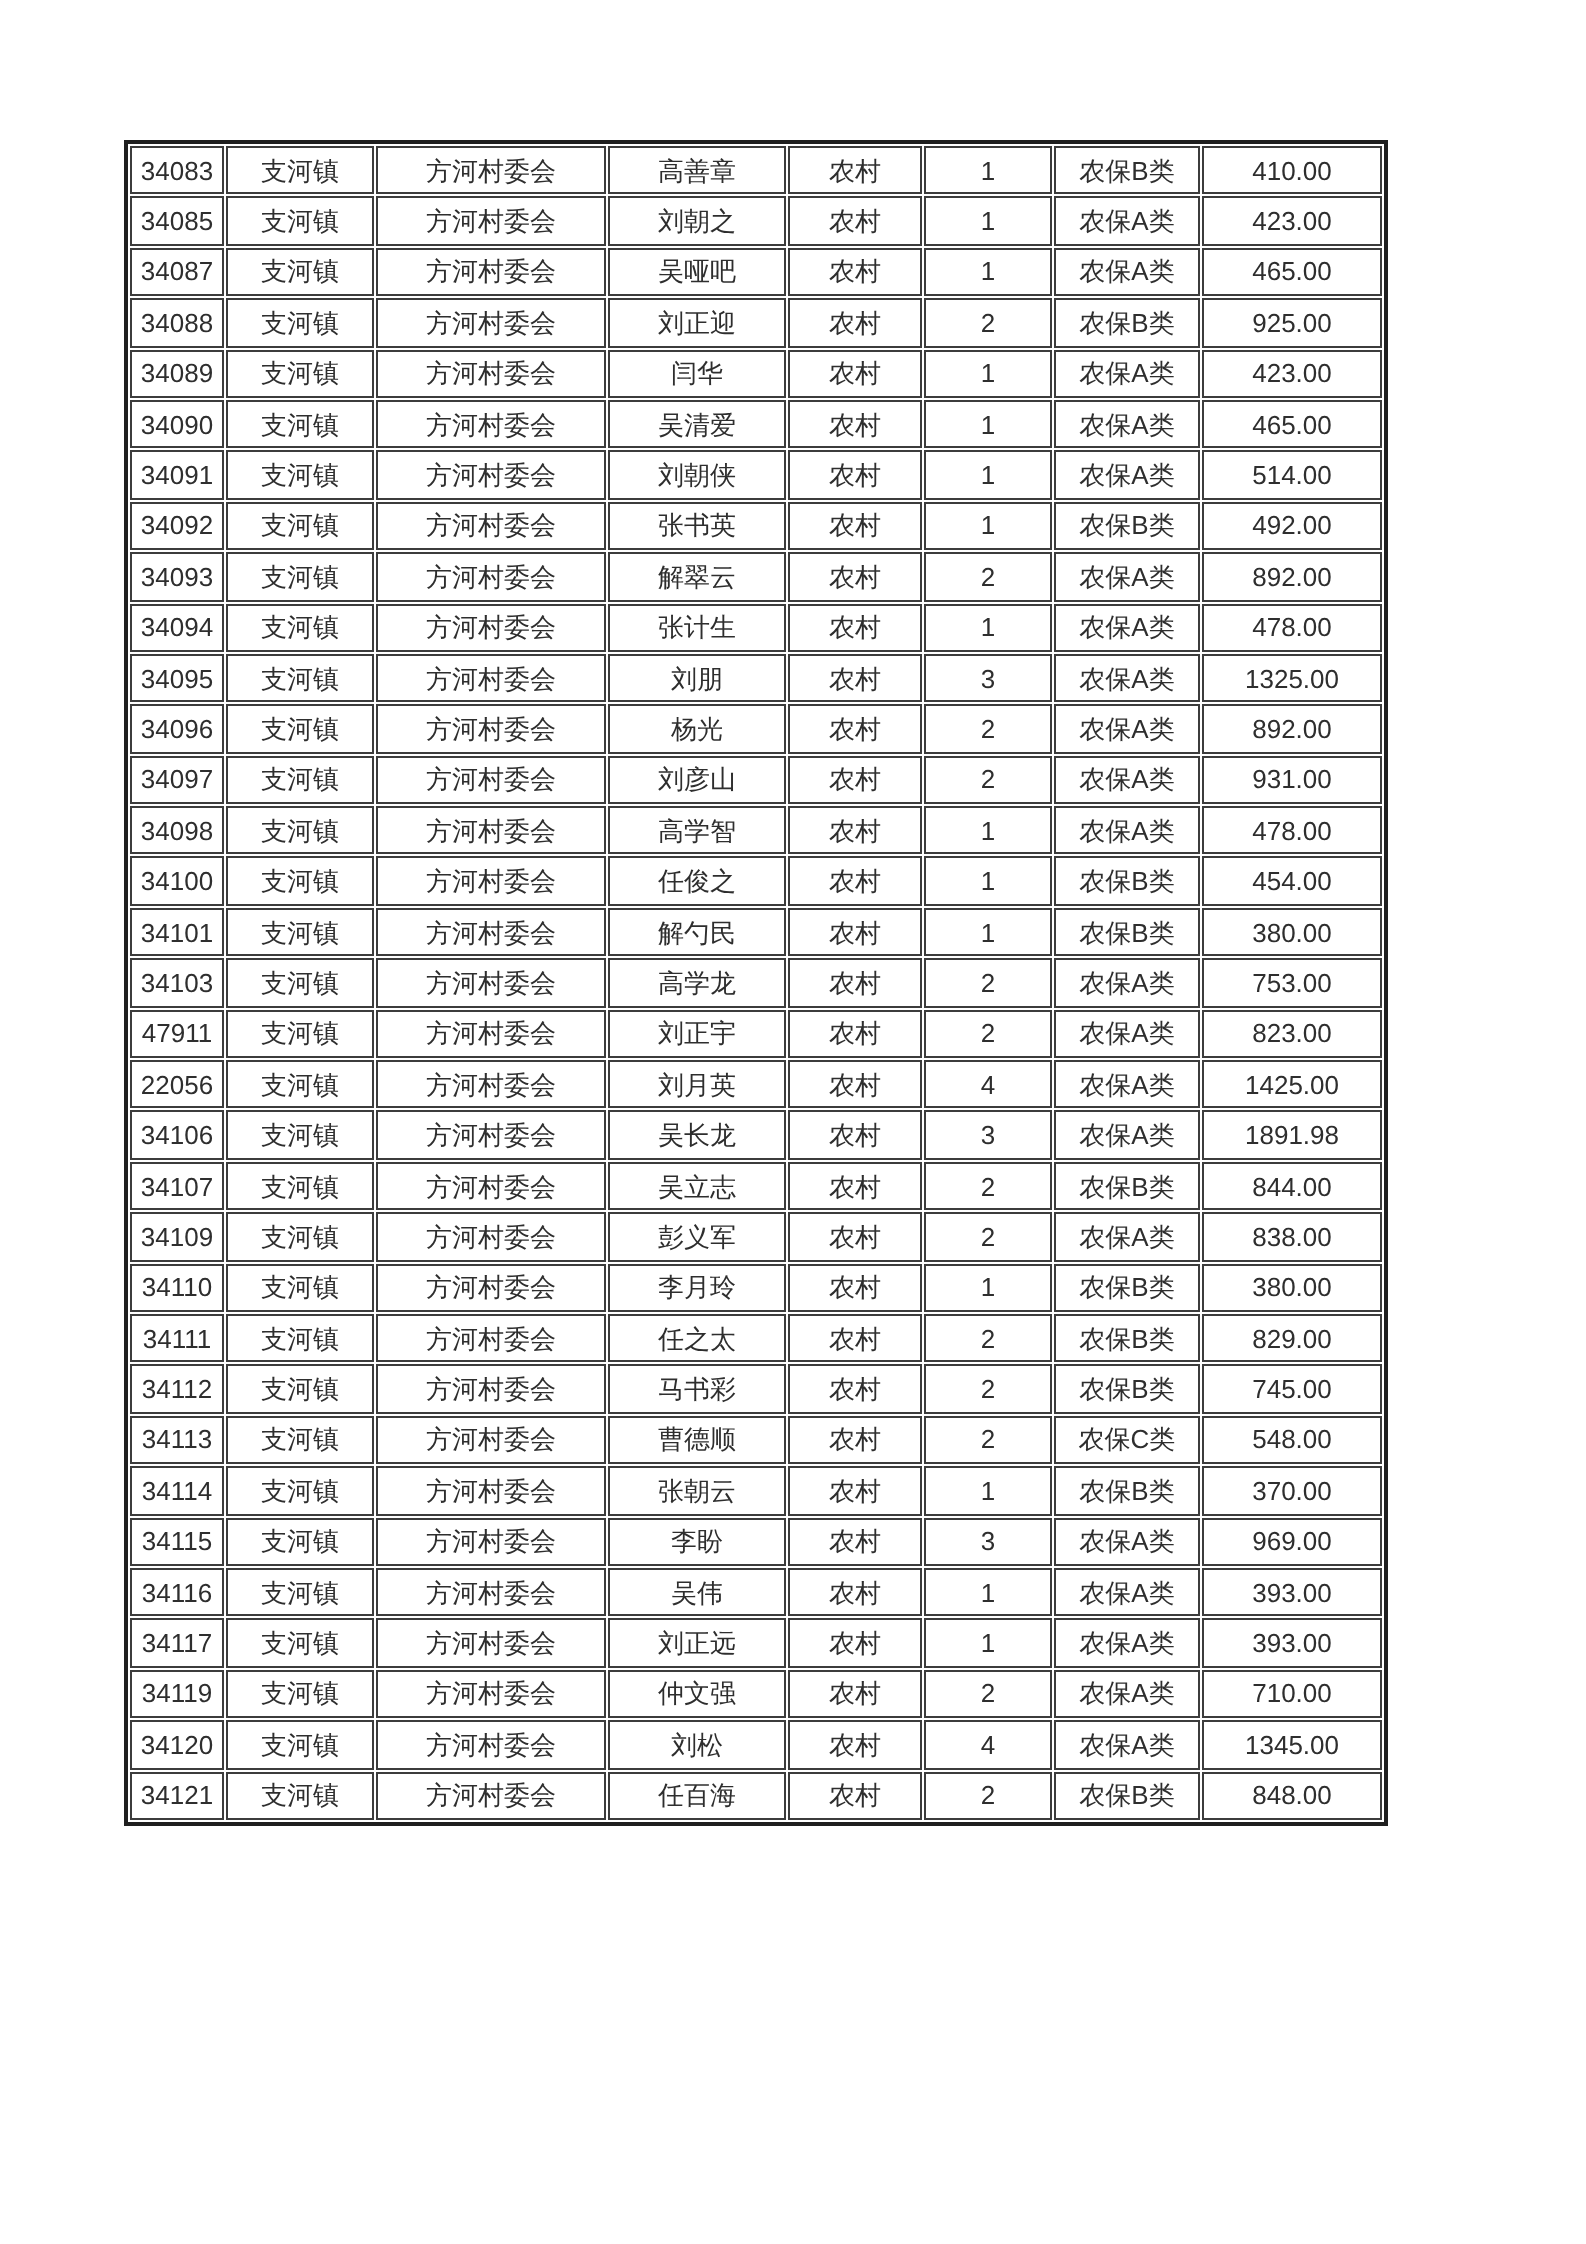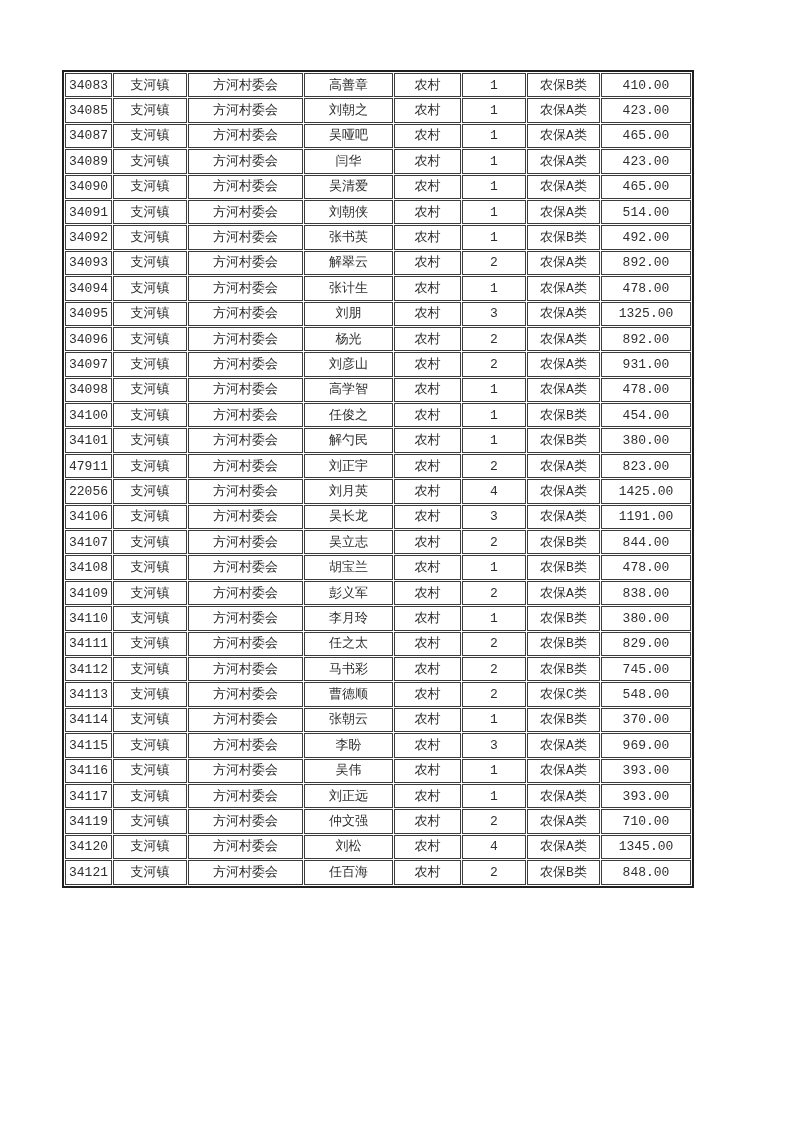--- a/index.html
+++ b/index.html
@@ -5,21 +5,21 @@
   html, body {
     margin: 0;
     padding: 0;
     background: #ffffff;
   }
   .page {
     position: relative;
     width: 793px;
     height: 1122px;
     background: #ffffff;
-    font-family: Liberation Mono, monospace;
+    font-family: Liberation Sans, sans-serif;
     color: #2e2e2e;
     overflow: hidden;
   }
   .table-wrap {
     position: absolute;
     left: 62px;
     top: 70px;
     border: 2px solid #1f1f1f;
     background: #ffffff;
   }
@@ -93,20 +93,30 @@
             <td>34087</td>
             <td>支河镇</td>
             <td>方河村委会</td>
             <td>吴哑吧</td>
             <td>农村</td>
             <td>1</td>
             <td>农保A类</td>
             <td>465.00</td>
           </tr>
           <tr>
+            <td>34088</td>
+            <td>支河镇</td>
+            <td>方河村委会</td>
+            <td>刘正迎</td>
+            <td>农村</td>
+            <td>2</td>
+            <td>农保B类</td>
+            <td>925.00</td>
+          </tr>
+          <tr>
             <td>34089</td>
             <td>支河镇</td>
             <td>方河村委会</td>
             <td>闫华</td>
             <td>农村</td>
             <td>1</td>
             <td>农保A类</td>
             <td>423.00</td>
           </tr>
           <tr>
@@ -213,20 +223,30 @@
             <td>34101</td>
             <td>支河镇</td>
             <td>方河村委会</td>
             <td>解勺民</td>
             <td>农村</td>
             <td>1</td>
             <td>农保B类</td>
             <td>380.00</td>
           </tr>
           <tr>
+            <td>34103</td>
+            <td>支河镇</td>
+            <td>方河村委会</td>
+            <td>高学龙</td>
+            <td>农村</td>
+            <td>2</td>
+            <td>农保A类</td>
+            <td>753.00</td>
+          </tr>
+          <tr>
             <td>47911</td>
             <td>支河镇</td>
             <td>方河村委会</td>
             <td>刘正宇</td>
             <td>农村</td>
             <td>2</td>
             <td>农保A类</td>
             <td>823.00</td>
           </tr>
           <tr>
@@ -240,41 +260,31 @@
             <td>1425.00</td>
           </tr>
           <tr>
             <td>34106</td>
             <td>支河镇</td>
             <td>方河村委会</td>
             <td>吴长龙</td>
             <td>农村</td>
             <td>3</td>
             <td>农保A类</td>
-            <td>1191.00</td>
+            <td>1891.98</td>
           </tr>
           <tr>
             <td>34107</td>
             <td>支河镇</td>
             <td>方河村委会</td>
             <td>吴立志</td>
             <td>农村</td>
             <td>2</td>
             <td>农保B类</td>
             <td>844.00</td>
-          </tr>
-          <tr>
-            <td>34108</td>
-            <td>支河镇</td>
-            <td>方河村委会</td>
-            <td>胡宝兰</td>
-            <td>农村</td>
-            <td>1</td>
-            <td>农保B类</td>
-            <td>478.00</td>
           </tr>
           <tr>
             <td>34109</td>
             <td>支河镇</td>
             <td>方河村委会</td>
             <td>彭义军</td>
             <td>农村</td>
             <td>2</td>
             <td>农保A类</td>
             <td>838.00</td>

